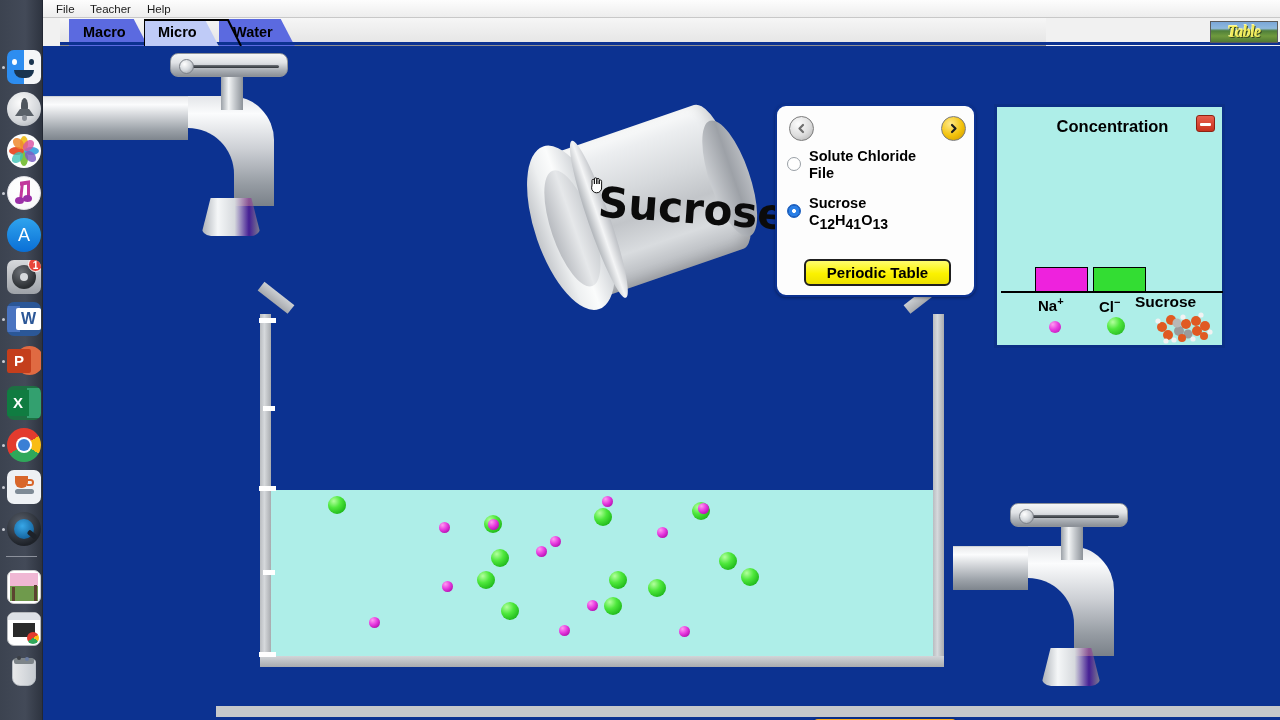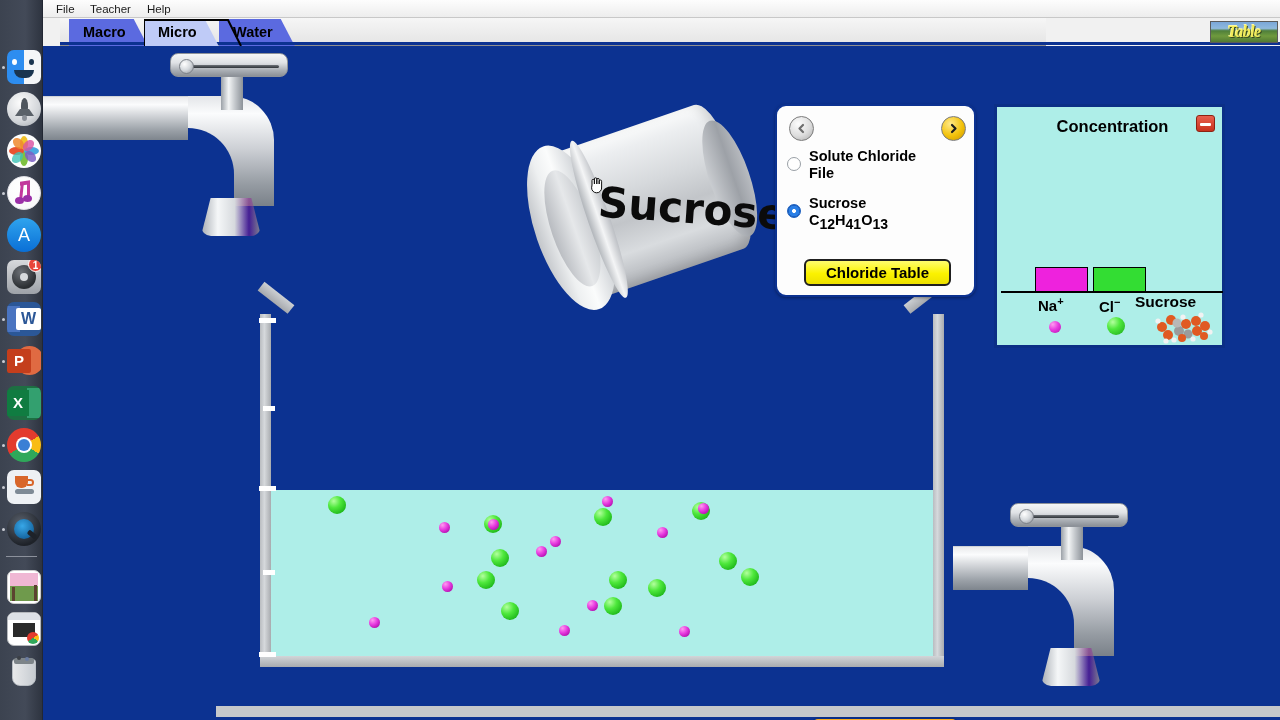--- a/index.html
+++ b/index.html
@@ -524,21 +524,21 @@
         </div>
 
         <div class="radio-row" style="top:89px;">
           <div class="radio checked" style="top:9px"></div>
           <div class="radio-label" style="top:0">
             <span>Sucrose</span><br>
             <span>C<span class="sub">12</span>H<span class="sub">41</span>O<span class="sub">13</span></span>
           </div>
         </div>
 
-        <div id="periodic-btn">Chloride Table</div>
+        <div id="periodic-btn">Periodic Table</div>
       </div>
 
       <div id="conc-panel">
         <div id="conc-title">Concentration</div>
         <div id="conc-close">
             <i></i>
           </div>
         <div id="conc-axis"></div>
 
         <div class="conc-bar" style="left:38px;top:160px;width:53px;height:25px;background:#ee22dd;"></div>

